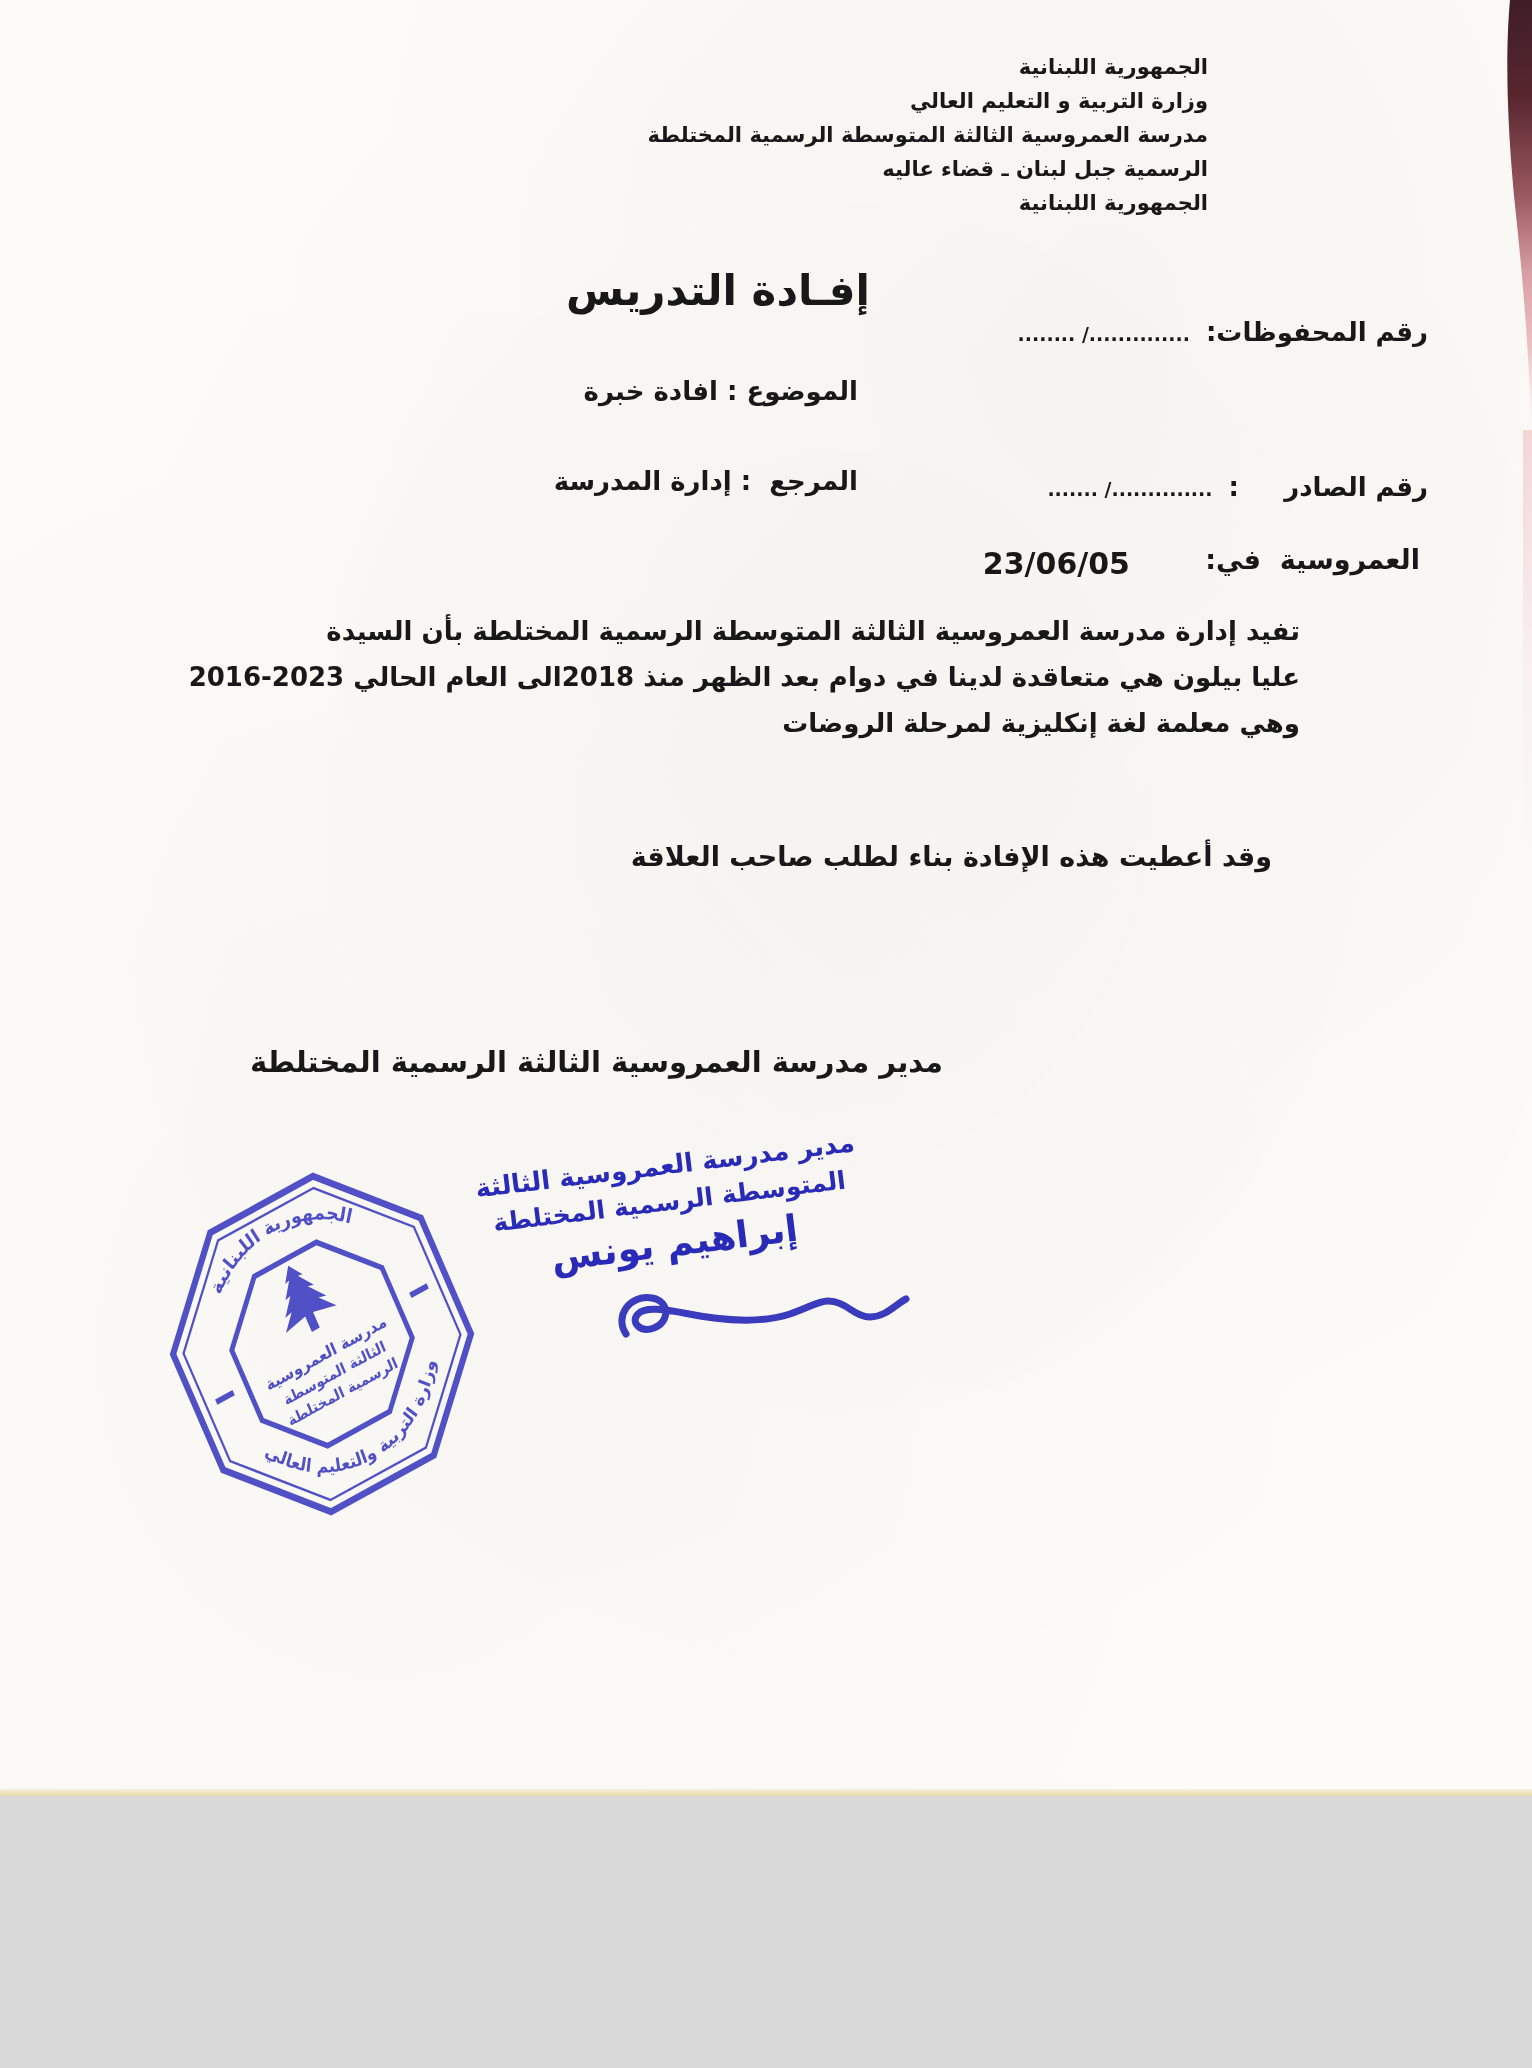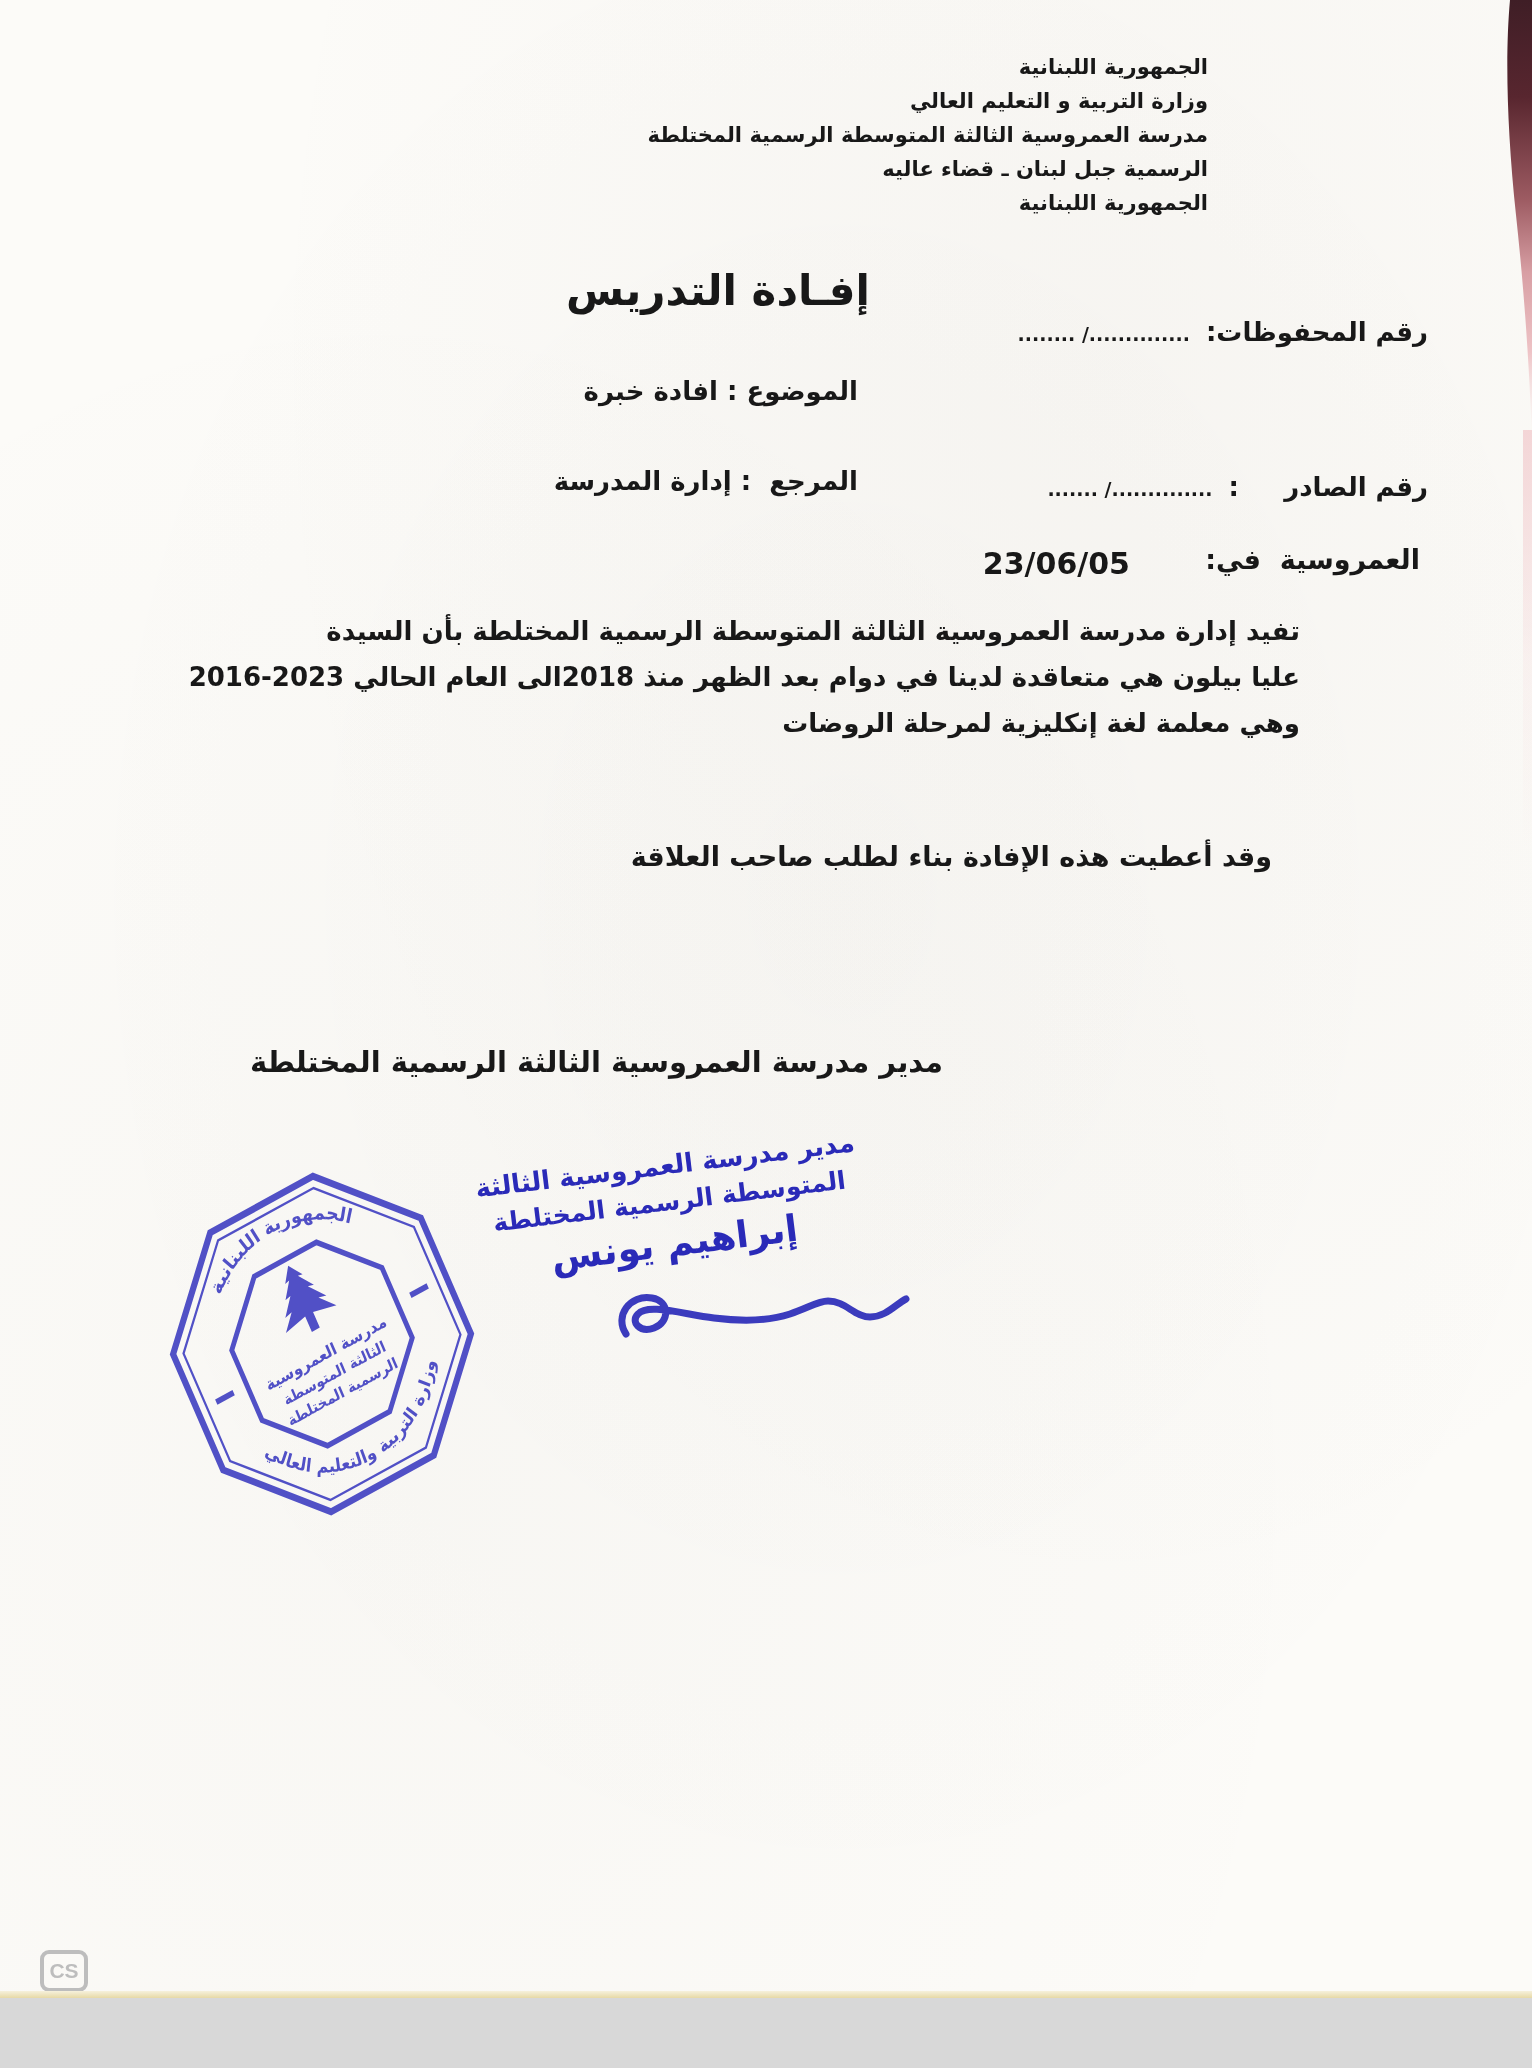--- a/index.html
+++ b/index.html
@@ -1,18 +1,18 @@
 <!DOCTYPE html>
 <html lang="ar"><head>
 <meta charset="utf-8">
 <style>
   html,body{margin:0;padding:0;background:#d8d8d8;}
   .page{
     position:relative;
-    width:1532px;height:1998px;
+    width:1532px;height:1796px;
     margin:0 auto;
     background:#fcfbf8;
     background-image:
       radial-gradient(ellipse at 72% 18%, rgba(120,100,80,0.035), transparent 55%),
       radial-gradient(ellipse at 25% 75%, rgba(100,90,70,0.025), transparent 60%),
       radial-gradient(ellipse at 55% 45%, rgba(0,0,0,0.015), transparent 70%);
     overflow:hidden;
     font-family:"DejaVu Sans",sans-serif;
     color:#181818;
     direction:rtl;

